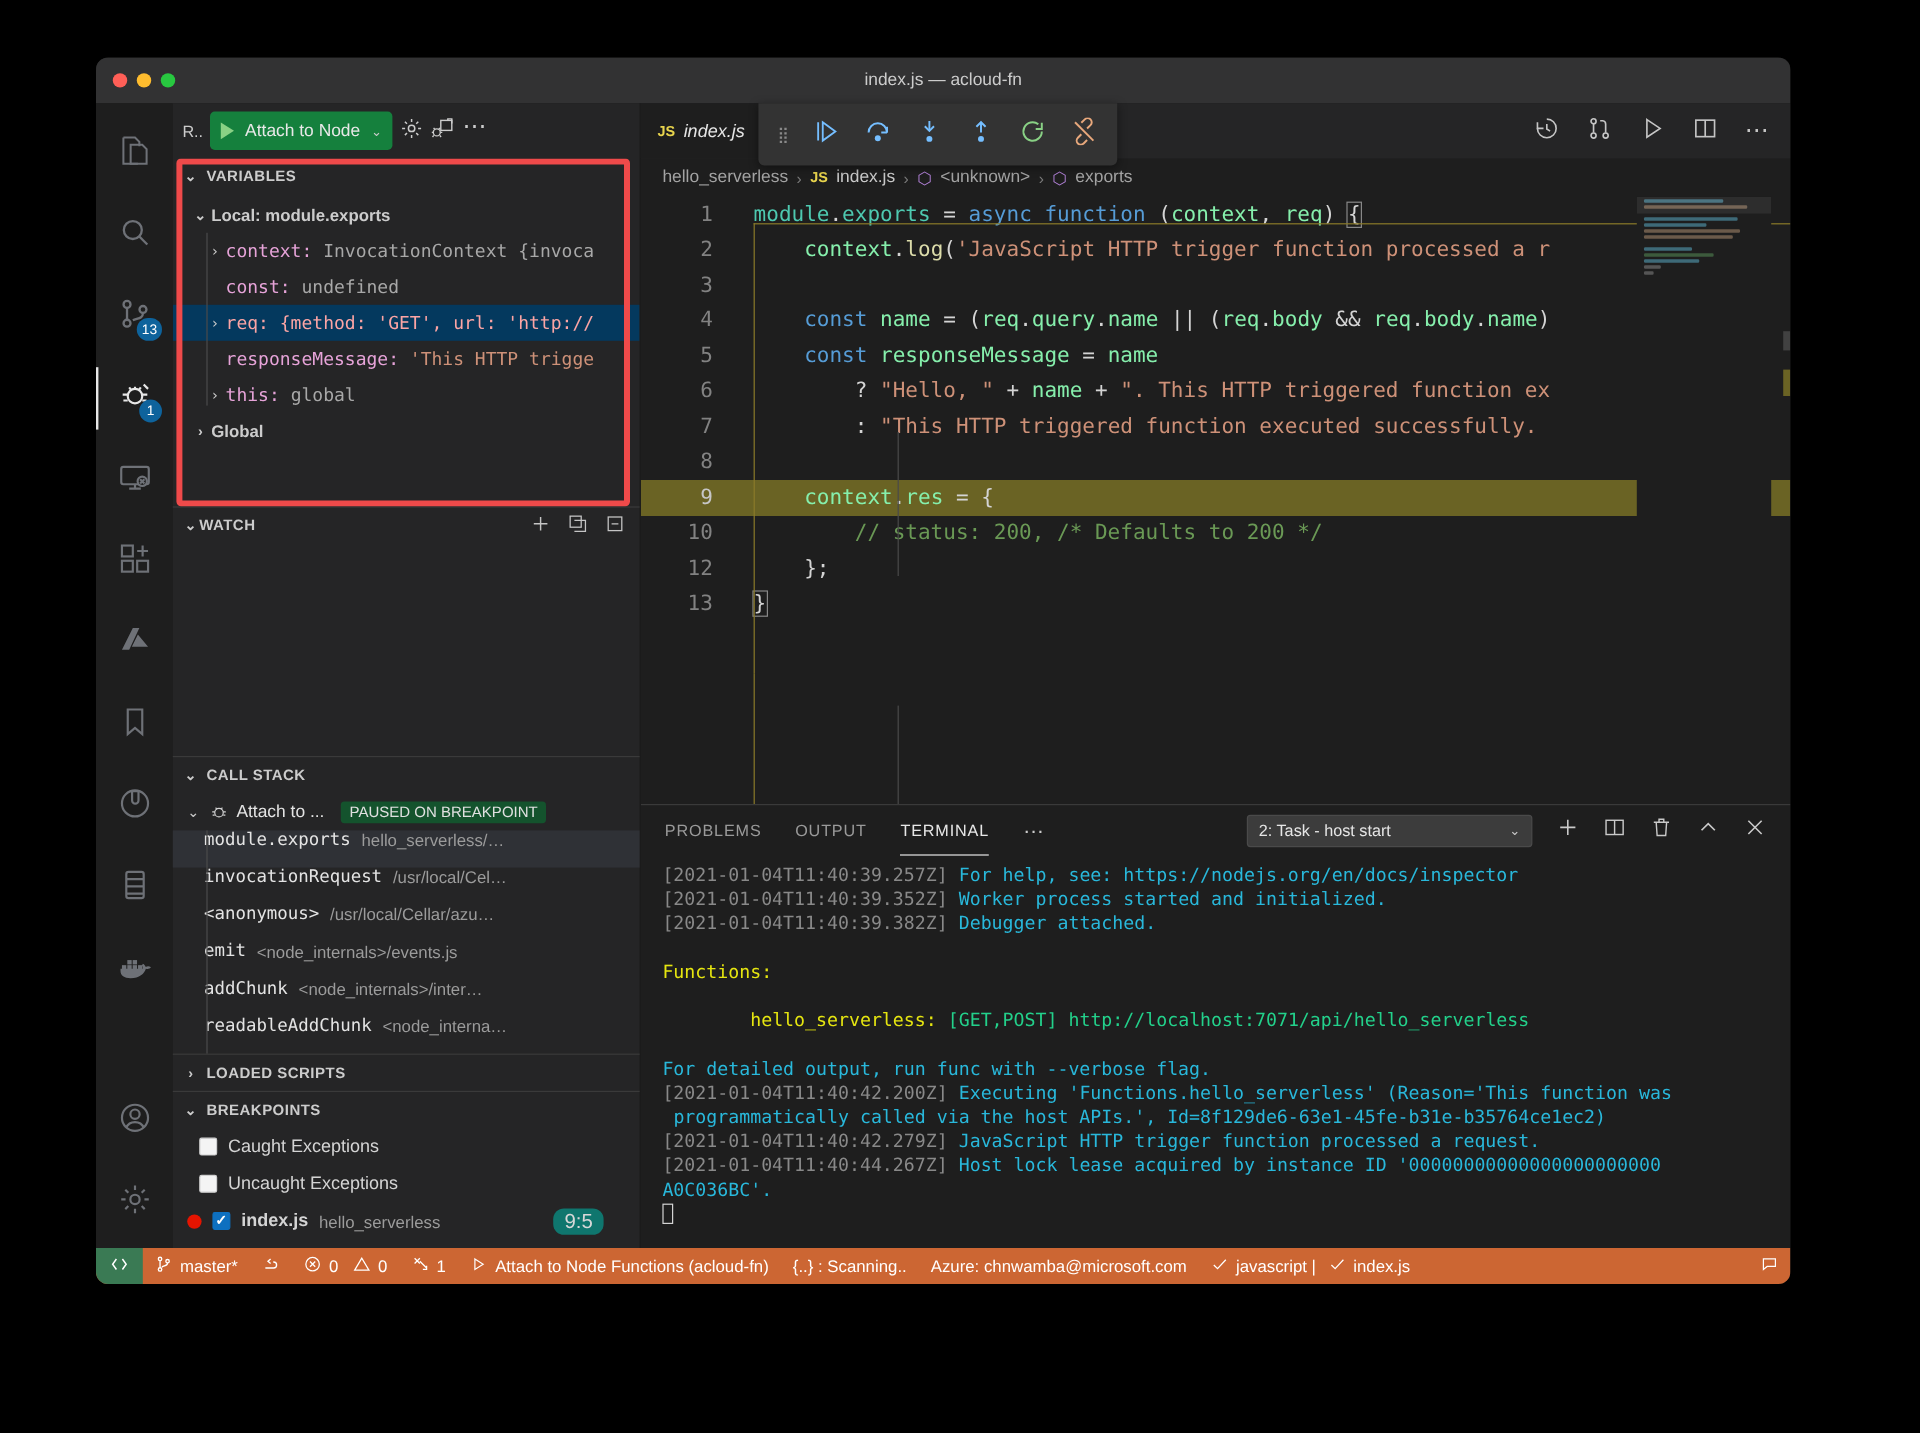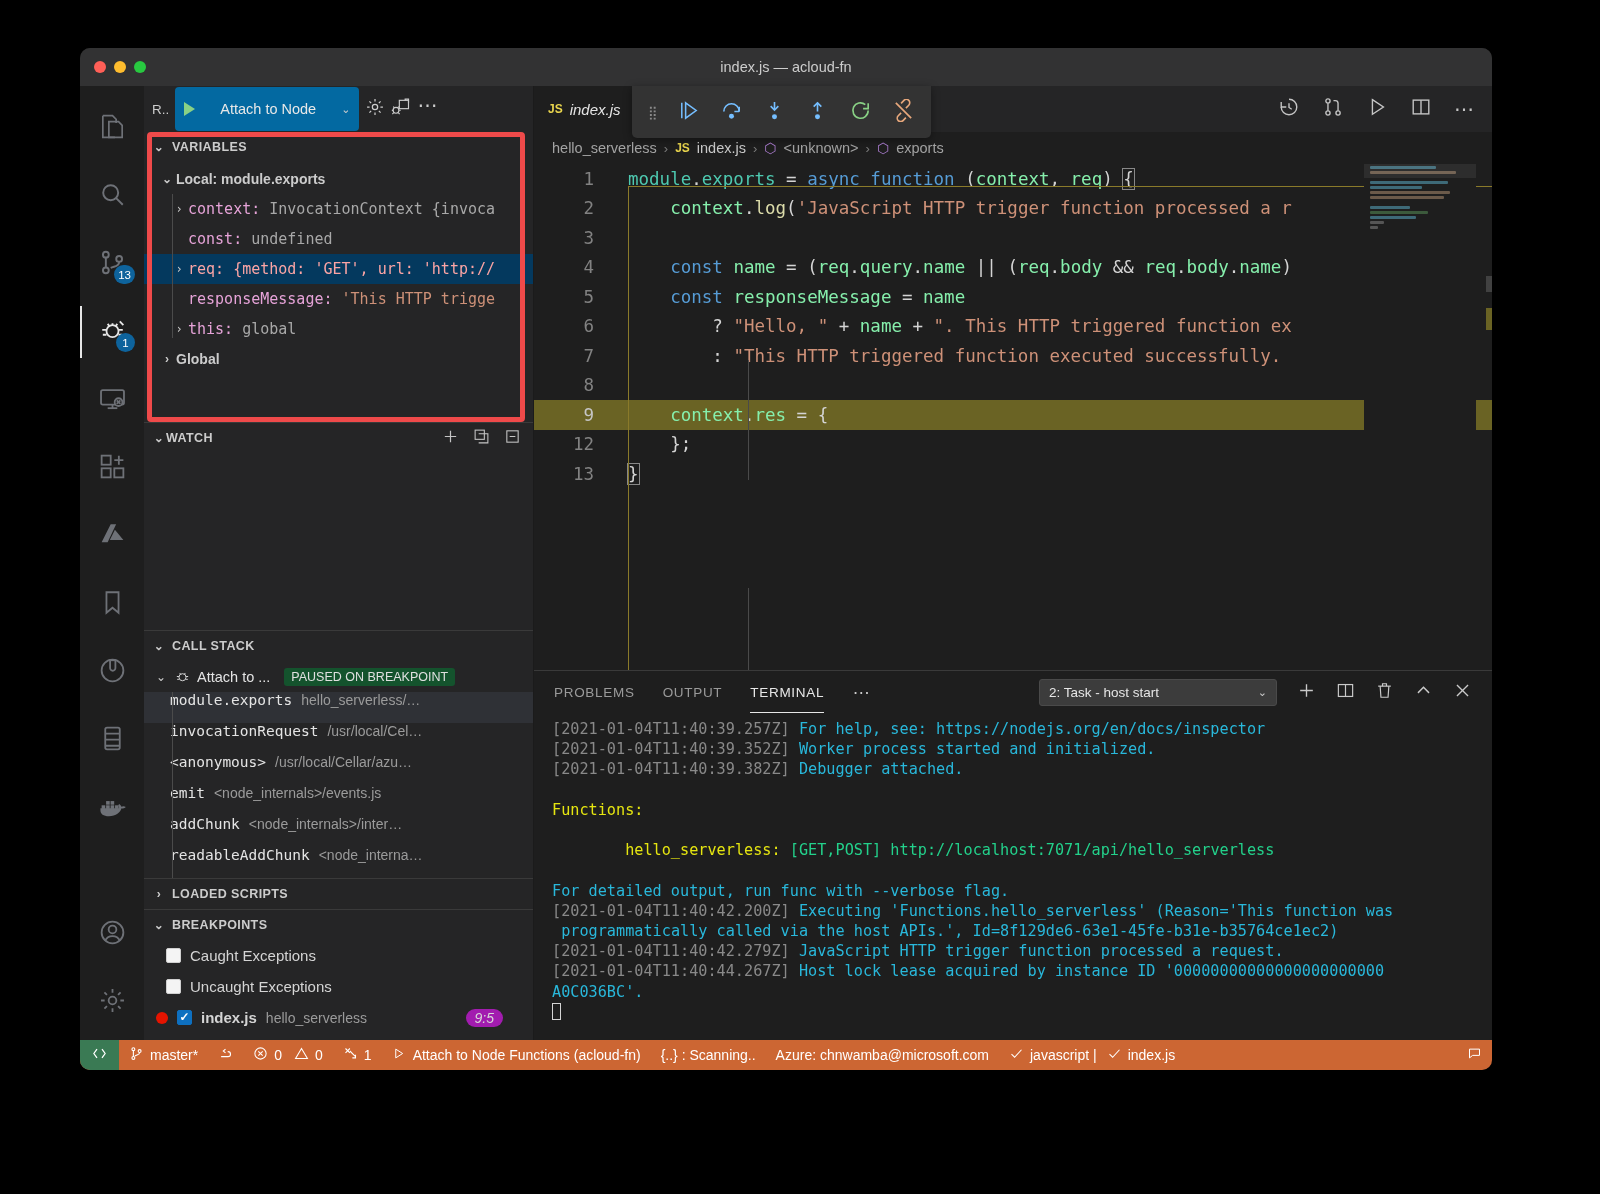--- a/index.html
+++ b/index.html
@@ -73,23 +73,23 @@
     display: flex; flex-direction: column;
     border-right: 1px solid #1b1b1b;
     position: relative;
   }
   .debug-toolbar {
     height: 46px; display: flex; align-items: center;
     gap: 6px; padding: 0 8px; flex: none;
   }
   .dt-label { color: #cccccc; font-size: 13.5px; }
   .config-pill {
-    display: flex; align-items: center; gap: 25px;
-    background: #0369a1; border-radius: 4px;
-    height: 44px; padding: 0 9px; color: #e8e8e8; font-size: 14.5px;
+    display: flex; align-items: center; gap: 9px;
+    background: #15803d; border-radius: 4px;
+    height: 32px; padding: 0 9px; color: #e8e8e8; font-size: 14.5px;
   }
   .play-tri {
     width: 0; height: 0; border-left: 11px solid #89d185;
     border-top: 7px solid transparent; border-bottom: 7px solid transparent;
   }
   .chev { color: #cccccc; font-size: 11px; }
   .ticon { color: #cccccc; display: flex; align-items: center; }
   .ticon svg { width: 20px; height: 20px; }
   .ticon.dots { font-size: 20px; letter-spacing: 1px; padding-bottom: 8px; }
 
@@ -170,22 +170,22 @@
     flex: none; border: 1px solid #d0d0d0;
   }
   .cbox.checked { background: #0e70c0; border-color:#0e70c0; position: relative; }
   .cbox.checked::after {
     content: "✓"; position: absolute; inset: 0; color: #fff;
     font-size: 12px; line-height: 13px; text-align: center; font-weight: bold;
   }
   .bp-dot { width: 12px; height: 12px; border-radius: 50%; background: #e51400; flex: none; }
   .bp-sub { color: #9b9b9b; font-size: 14px; }
   .bp-line {
-    margin-left: auto; margin-right: 30px; background: #a21caf;
-    color: #d8d8d8; font-size: 14px; border-radius: 9px; padding: 1px 9px; font-style: italic;
+    margin-left: auto; margin-right: 30px; background: #0f766e;
+    color: #d8d8d8; font-size: 17px; border-radius: 9px; padding: 1px 9px;
   }
 
   
   .editorarea { flex: 1; display: flex; flex-direction: column; min-width: 0; background: #1e1e1e; }
   .tabsrow { height: 46px; background: #252526; display: flex; align-items: center; position: relative; flex:none;}
   .tab {
     display: flex; align-items: center; gap: 7px; height: 46px;
     padding: 0 14px; background: #1e1e1e; color: #e5e5e5;
     font-size: 15px; font-style: italic;
   }
@@ -738,20 +738,24 @@
           <span class="gutter">7</span>
           <span class="code">        <span class="c-plain">: </span><span class="c-orange">"This HTTP triggered function executed successfully.</span></span>
         </div>
         <div class="codeline">
           <span class="gutter">8</span>
           <span class="code"></span>
         </div>
         <div class="codeline cur">
           <span class="gutter">9</span>
           <span class="code">    <span class="c-lblue">context</span><span class="c-plain">.</span><span class="c-lblue">res</span><span class="c-plain"> = {</span></span>
+        </div>
+        <div class="codeline">
+          <span class="gutter">10</span>
+          <span class="code">        <span class="c-comment">// status: 200, /* Defaults to 200 */</span></span>
         </div>
         <div class="codeline">
           <span class="gutter">12</span>
           <span class="code">    <span class="c-plain">};</span></span>
         </div>
         <div class="codeline">
           <span class="gutter">13</span>
           <span class="code"><span class="c-plain brace-hl">}</span></span>
         </div>
 

